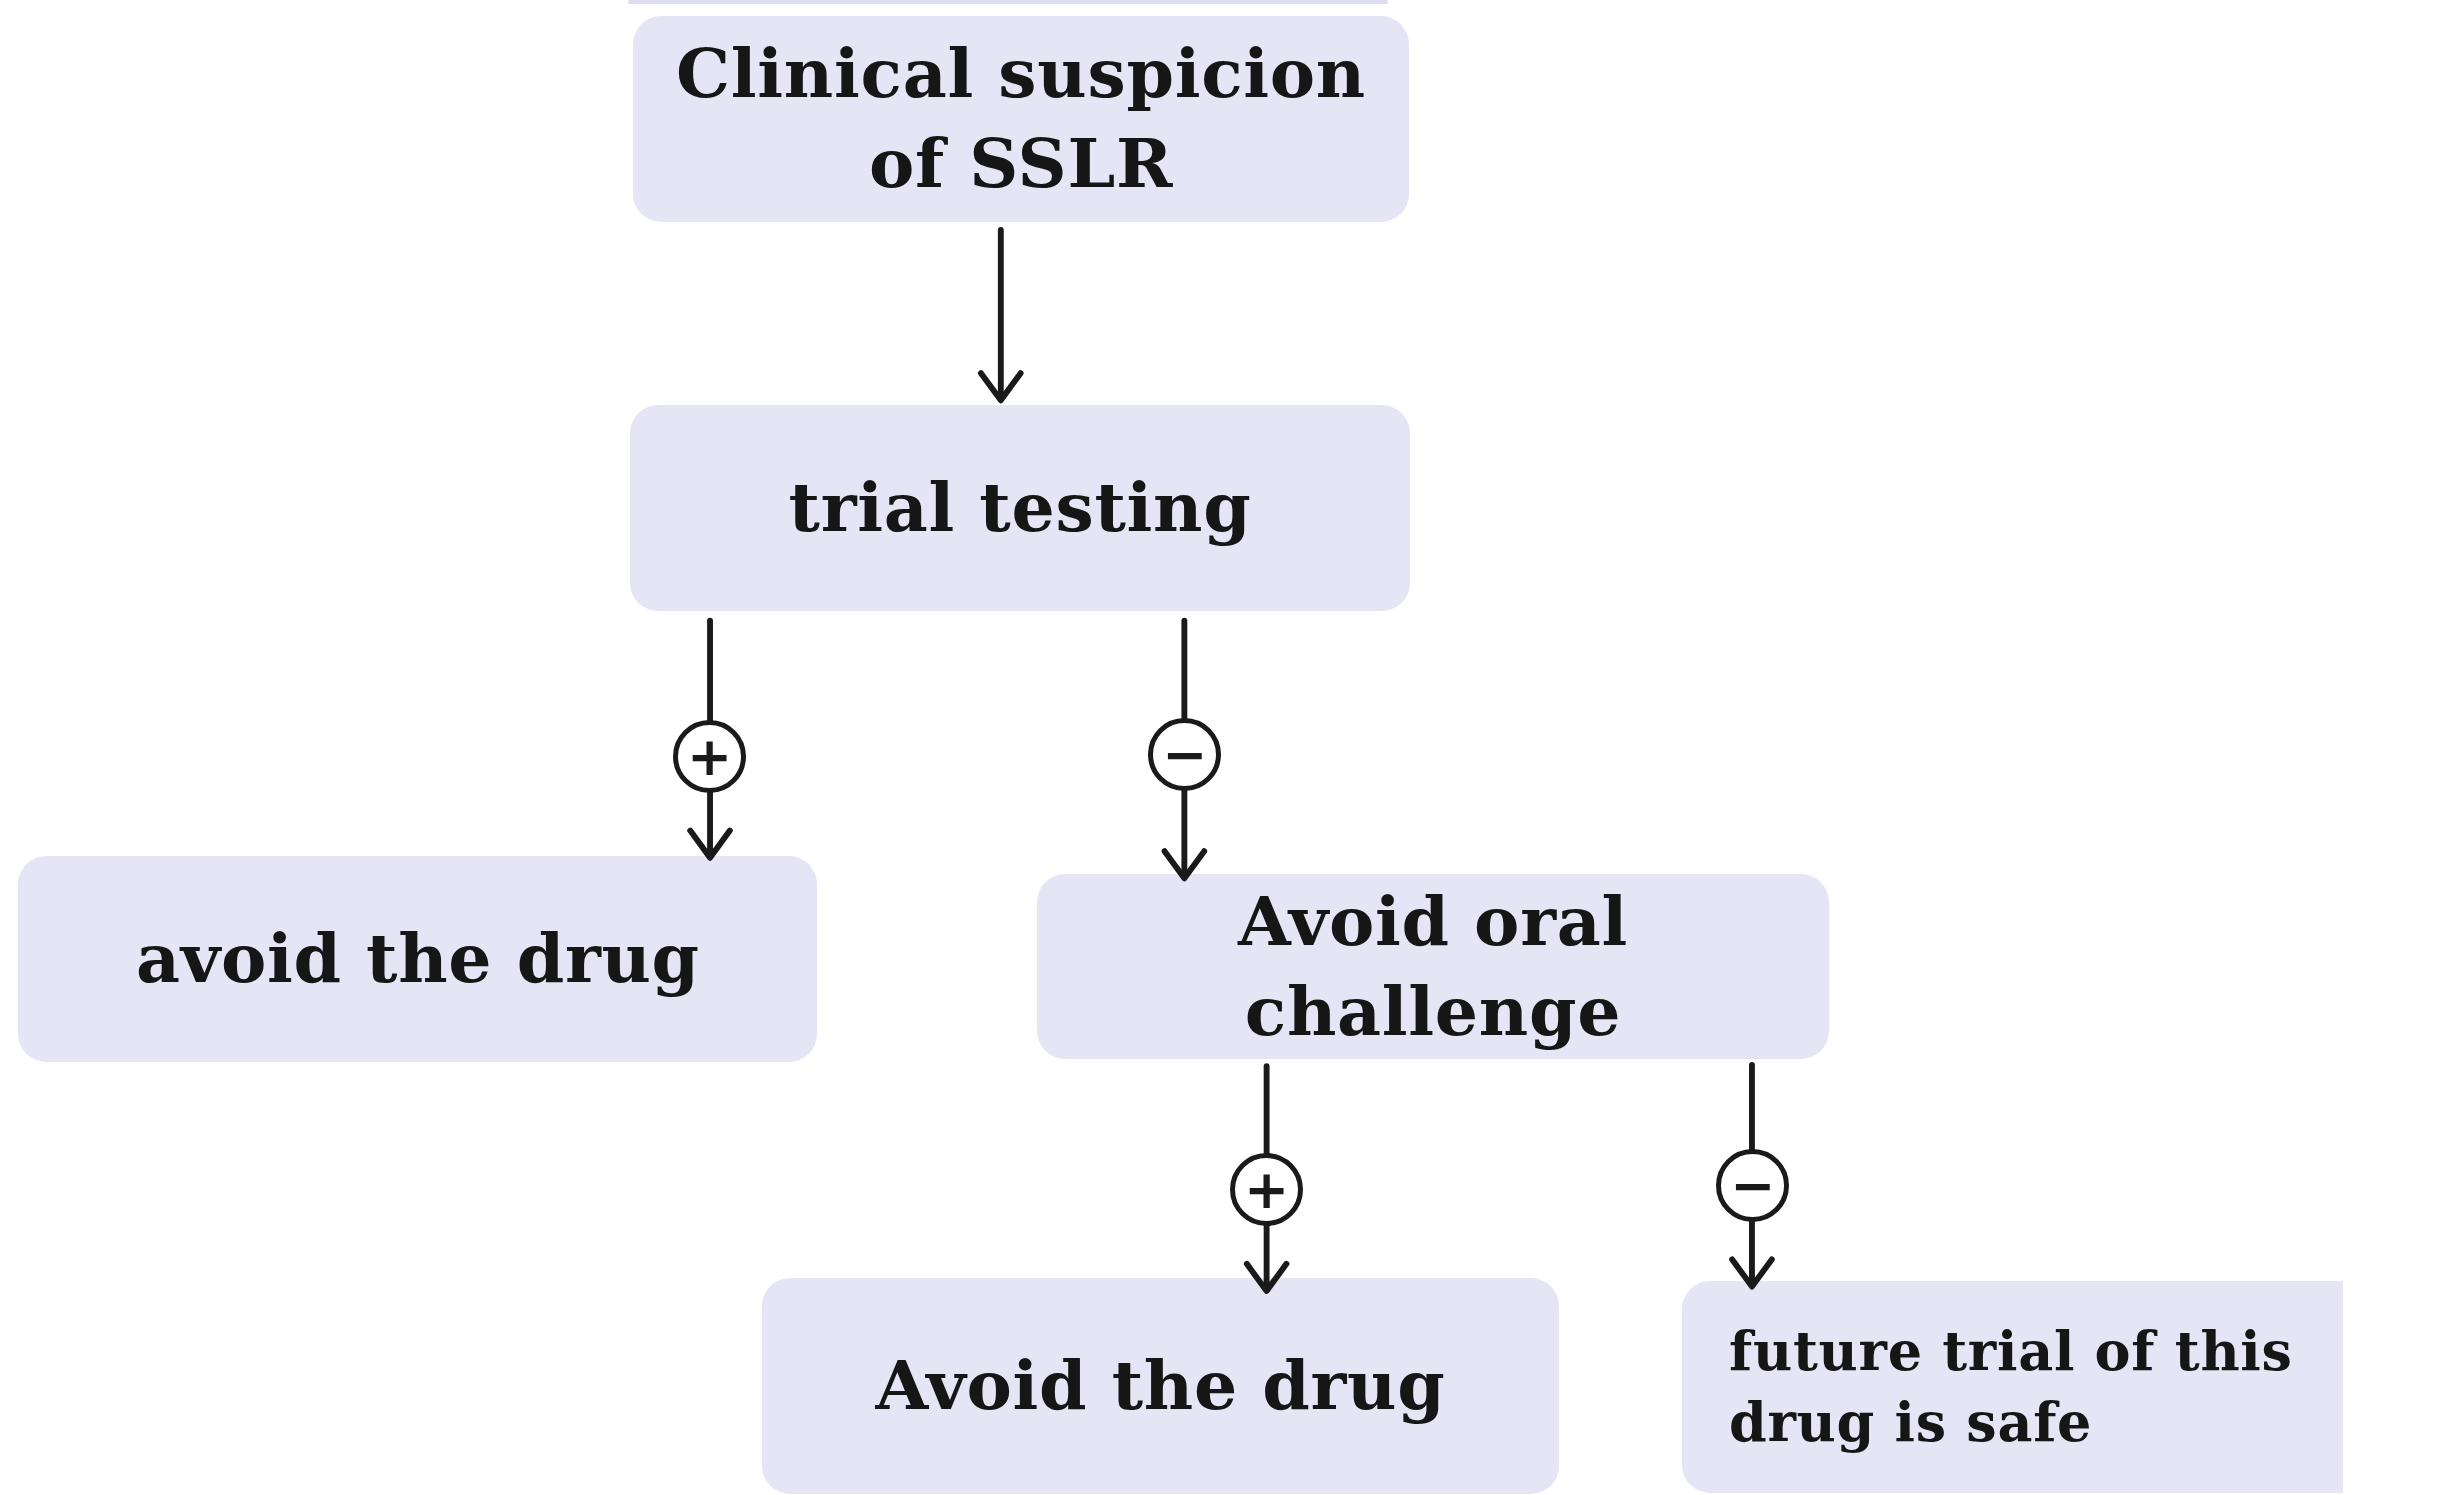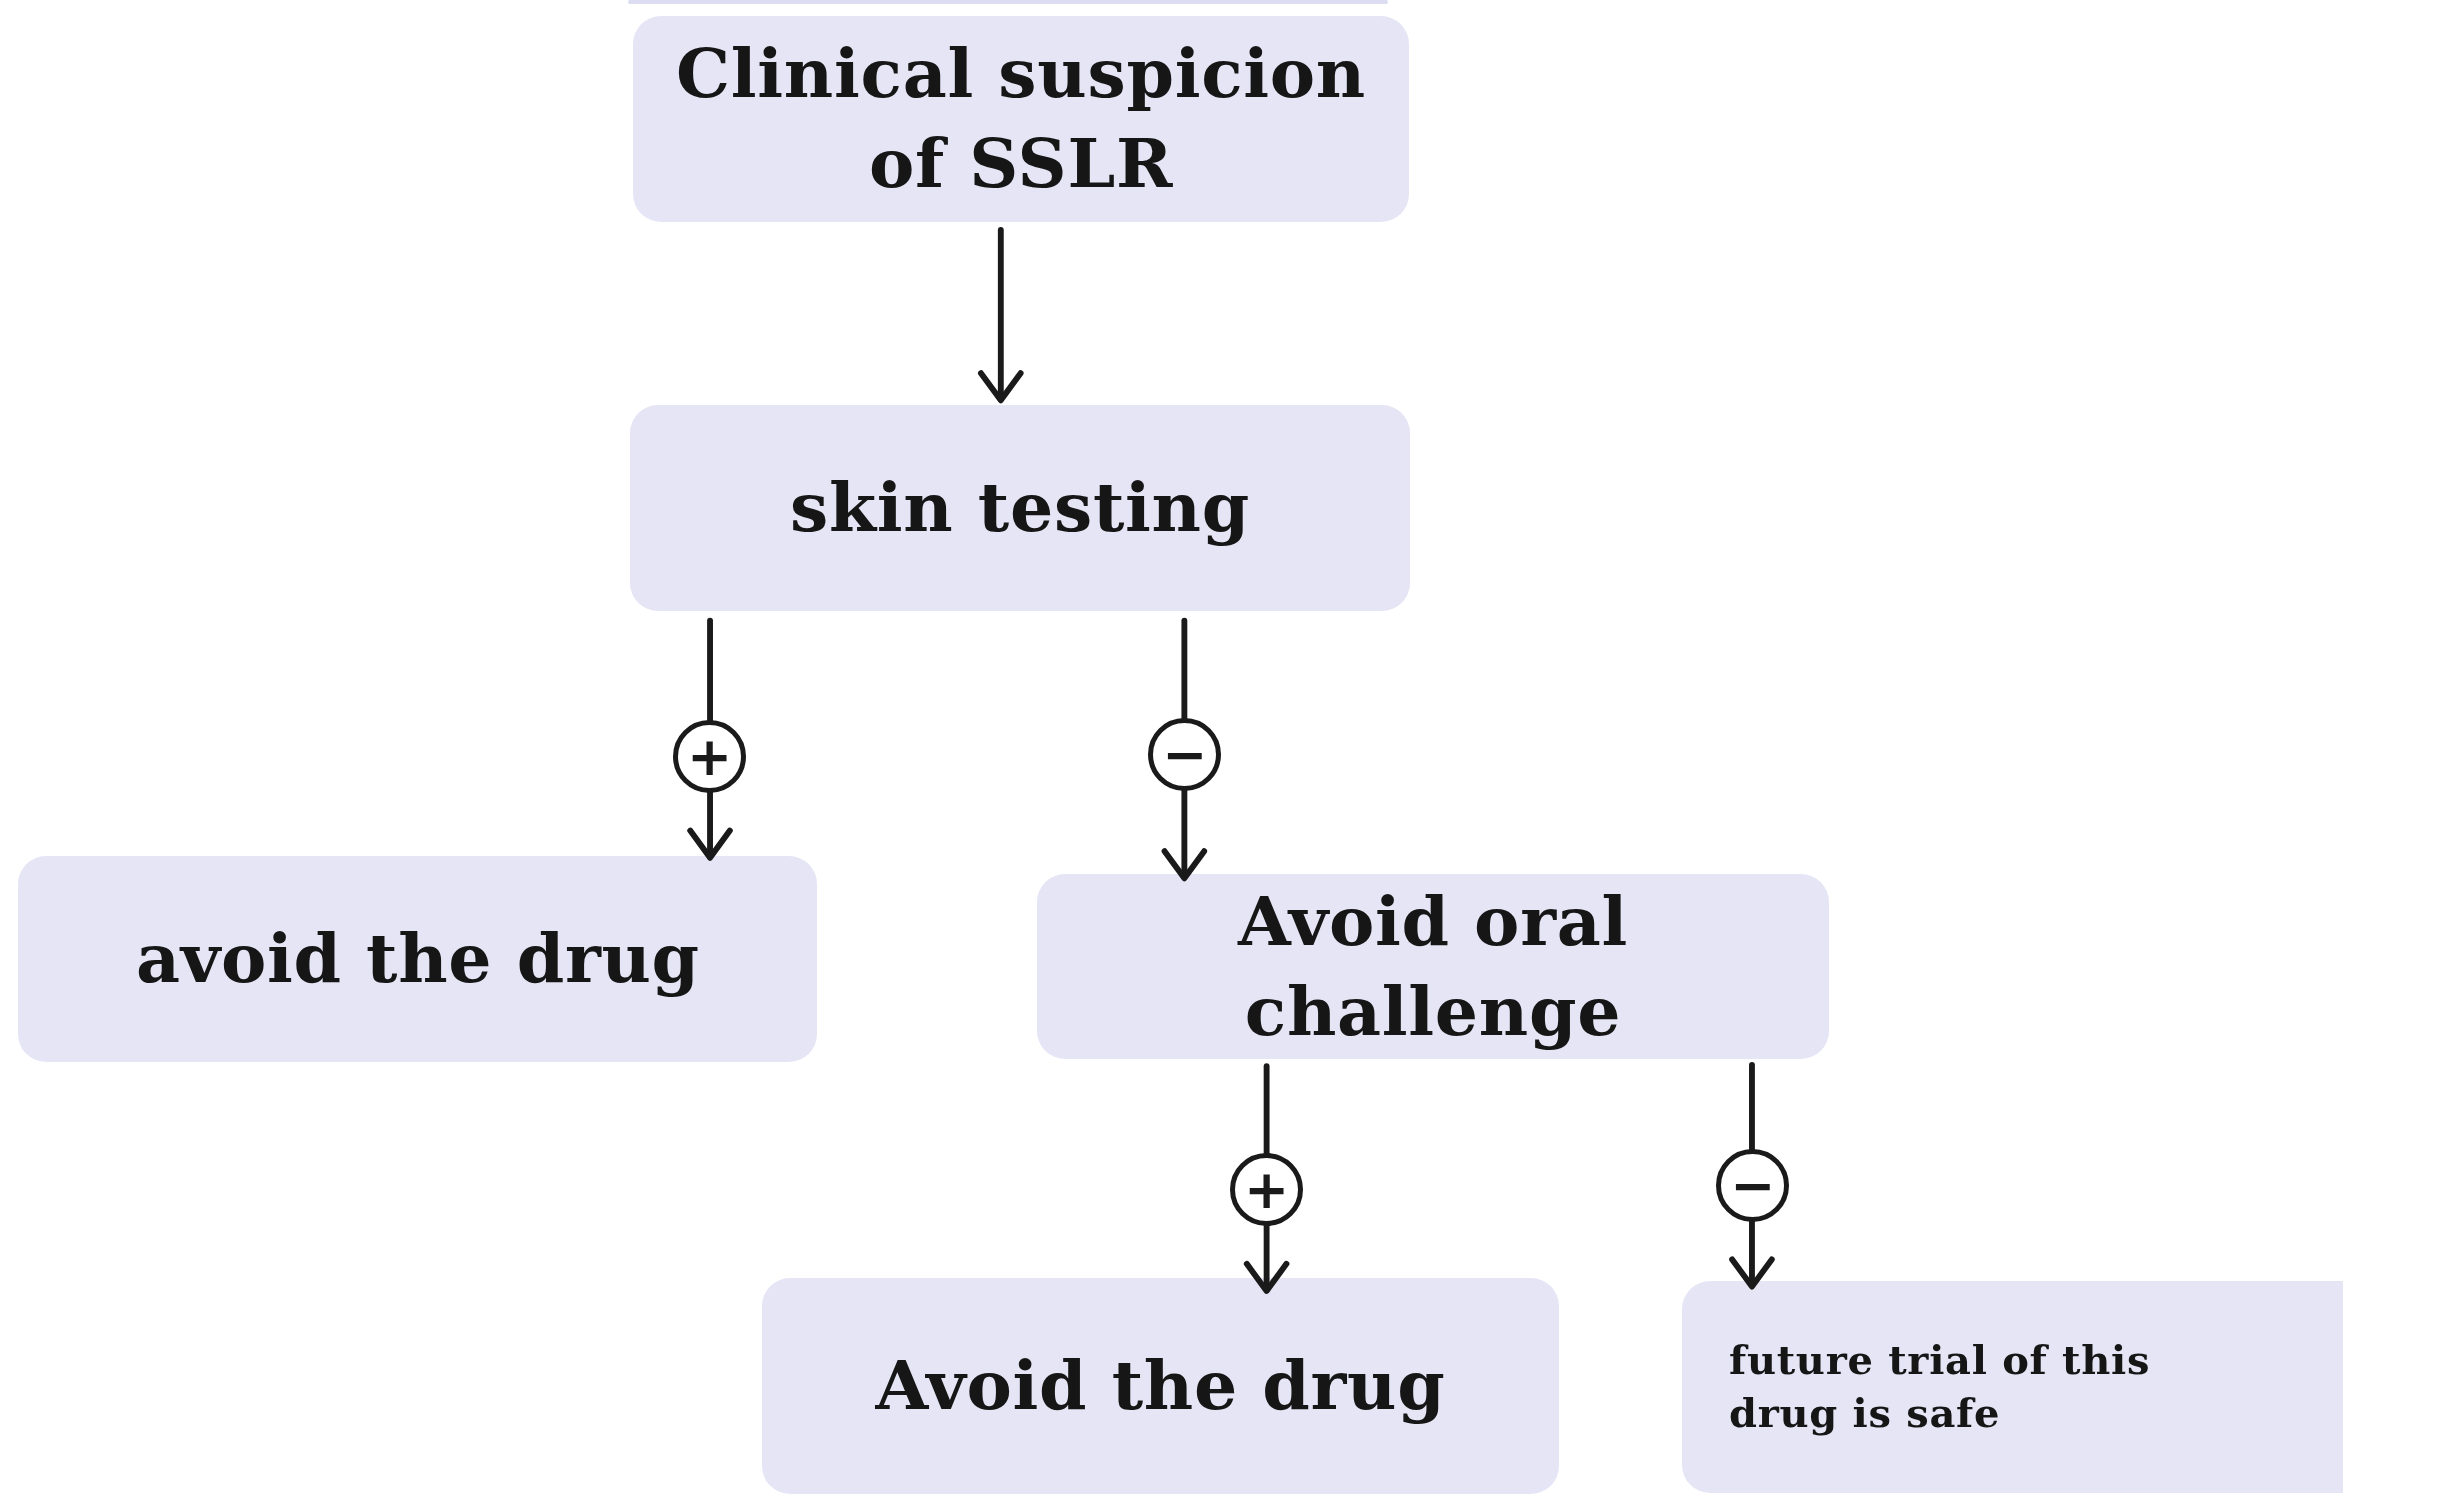--- a/index.html
+++ b/index.html
@@ -36,21 +36,21 @@
   .node-clinical  { left: 633px;  top: 16px;   width: 776px; height: 206px; }
   .node-skin      { left: 630px;  top: 405px;  width: 780px; height: 206px; }
   .node-avoid1    { left: 18.4px;   top: 856px; width: 799px; height: 206px; }
   .node-graded    { left: 1037px; top: 874px; width: 792px; height: 185px; }
   .node-avoid2    { left: 762px; top: 1278px; width: 797px; height: 216px; }
   .node-future    {
     left: 1682px; top: 1281px; width: 752px; height: 212px;
     justify-content: flex-start;
     text-align: left;
     padding: 0 22px 0 47px;
-    font-size: 40px;
+    font-size: 54px;
   }
   
   svg.wires {
     position: absolute;
     left: 0; top: 0;
     width: 2462px;
     height: 1496px;
     pointer-events: none;
   }
   svg.wires path {
@@ -95,21 +95,21 @@
 <body>
 
 <div class="stage">
 
   <div class="node node-clinical">
     <span>Clinical suspicion
 of SSLR</span>
   </div>
 
   <div class="node node-skin">
-    <span>skin testing</span>
+    <span>trial testing</span>
   </div>
 
   <div class="node node-avoid1">
     <span>avoid the drug</span>
   </div>
 
   <div class="node node-graded">
     <span>Avoid oral
 challenge</span>
   </div>

